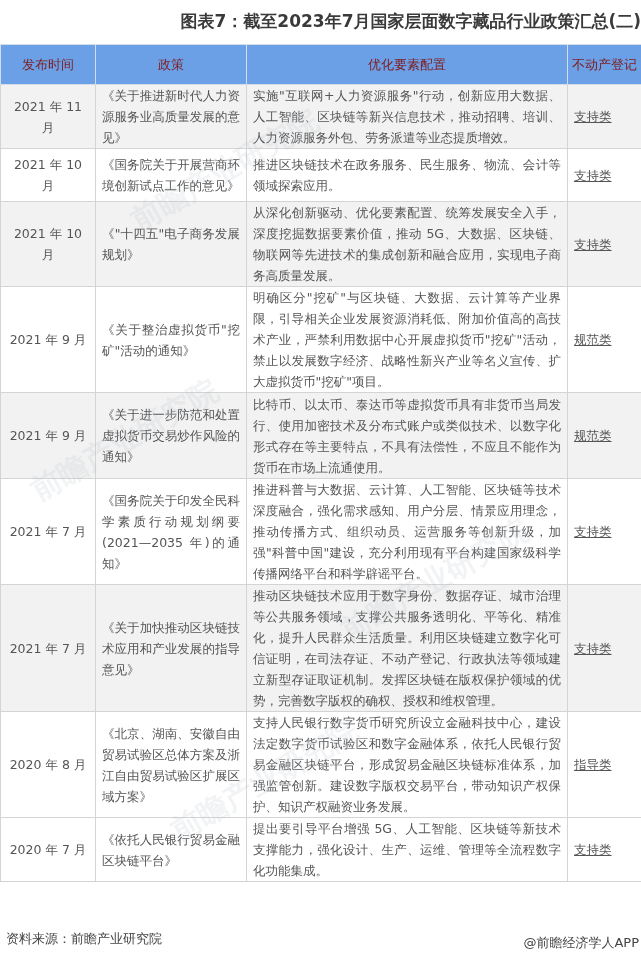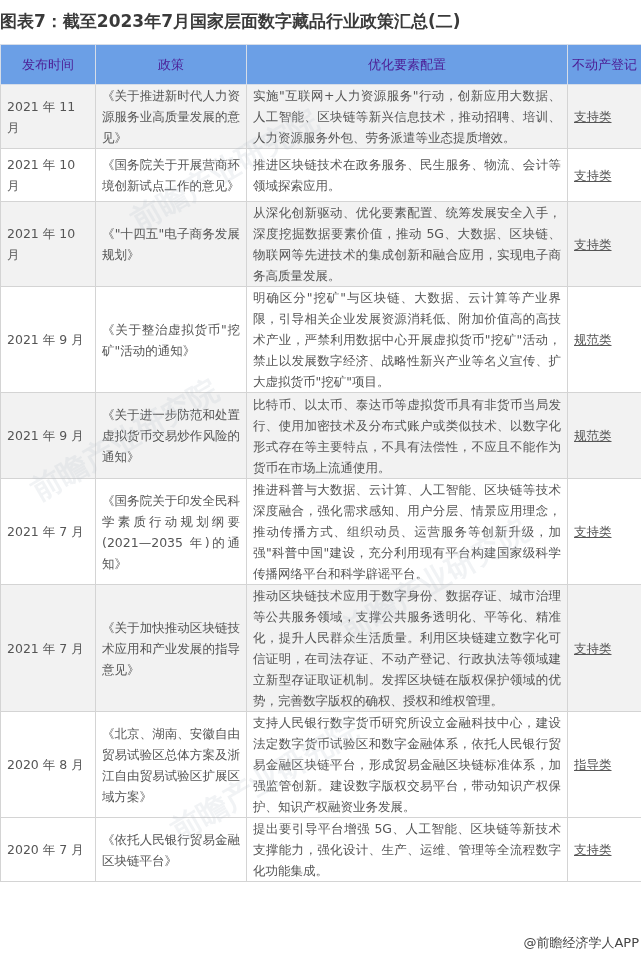--- a/index.html
+++ b/index.html
@@ -1,29 +1,29 @@
 <!DOCTYPE html>
 <html><head>
 <meta charset="utf-8">
 <style>
   html, body { margin: 0; padding: 0; background: #ffffff; }
   body { width: 641px; height: 960px; position: relative; overflow: hidden;
          font-family: "DejaVu Sans", "Liberation Sans", sans-serif; color: #555; }
-  .title { position: absolute; top: 8px; left: 0; width: 641px; text-align: left;
+  .title { position: absolute; top: 8px; left: 0; width: 641px; text-align: right;
            font-size: 17px; font-weight: bold; color: #3a3a3a; line-height: 26px; }
   table.policy { position: absolute; top: 44px; left: 0; width: 641px;
                  border-collapse: collapse; table-layout: fixed; }
-  table.policy th { background: #6b9fe6; color: #4c1d95; font-weight: normal;
+  table.policy th { background: #6b9fe6; color: #7f1d1d; font-weight: normal;
                     font-size: 13px; height: 39px; border: 1px solid #d6dde8;
                     text-align: center; padding: 0; }
   table.policy td { border: 1px solid #d4d4d4; font-size: 12.5px; line-height: 21px;
                     vertical-align: middle; padding: 0 6px; color: #555; overflow: hidden; }
   table.policy tr.odd td { background: #f2f2f2; }
   table.policy tr.even td { background: #ffffff; }
-  td.c-date { text-align: left; padding-left: 9px; font-size: 13px; }
+  td.c-date { text-align: center; padding-left: 9px; font-size: 13px; }
   td.c-policy { text-align: justify; padding: 0 6px 0 7px; margin-left: 40px; }
   td.c-content { text-align: justify; padding: 0 6px 0 7px; }
   td.c-type { text-align: left; padding-left: 8px; font-size: 13px; text-decoration: underline; }
   col.w1 { width: 95px; } col.w2 { width: 151px; } col.w3 { width: 321px; } col.w4 { width: 74px; }
   tr.r1 td { height: 63px; } tr.r2 td { height: 52px; } tr.r3 td { height: 84px; }
   tr.r4 td { height: 103px; } tr.r5 td { height: 85px; } tr.r6 td { height: 104px; }
   tr.r7 td { height: 125px; } tr.r8 td { height: 105px; } tr.r9 td { height: 42px; }
   tr.r10 td { height: 61px; }
   .footer { position: absolute; top: 930px; left: 0; width: 641px; height: 20px;
             font-size: 13px; color: #444; }
@@ -109,14 +109,15 @@
     </tr>
   </tbody>
 </table>
 
 <div class="wm" style="top:150px;left:120px;">前瞻产业研究院</div>
 <div class="wm" style="top:420px;left:20px;">前瞻产业研究院</div>
 <div class="wm" style="top:560px;left:330px;">前瞻产业研究院</div>
 <div class="wm" style="top:760px;left:160px;">前瞻产业研究院</div>
 
 <div class="footer">
+  <span class="src">资料来源：前瞻产业研究院</span>
   <span class="brand">@前瞻经济学人APP</span>
 </div>
 
 </body></html>

